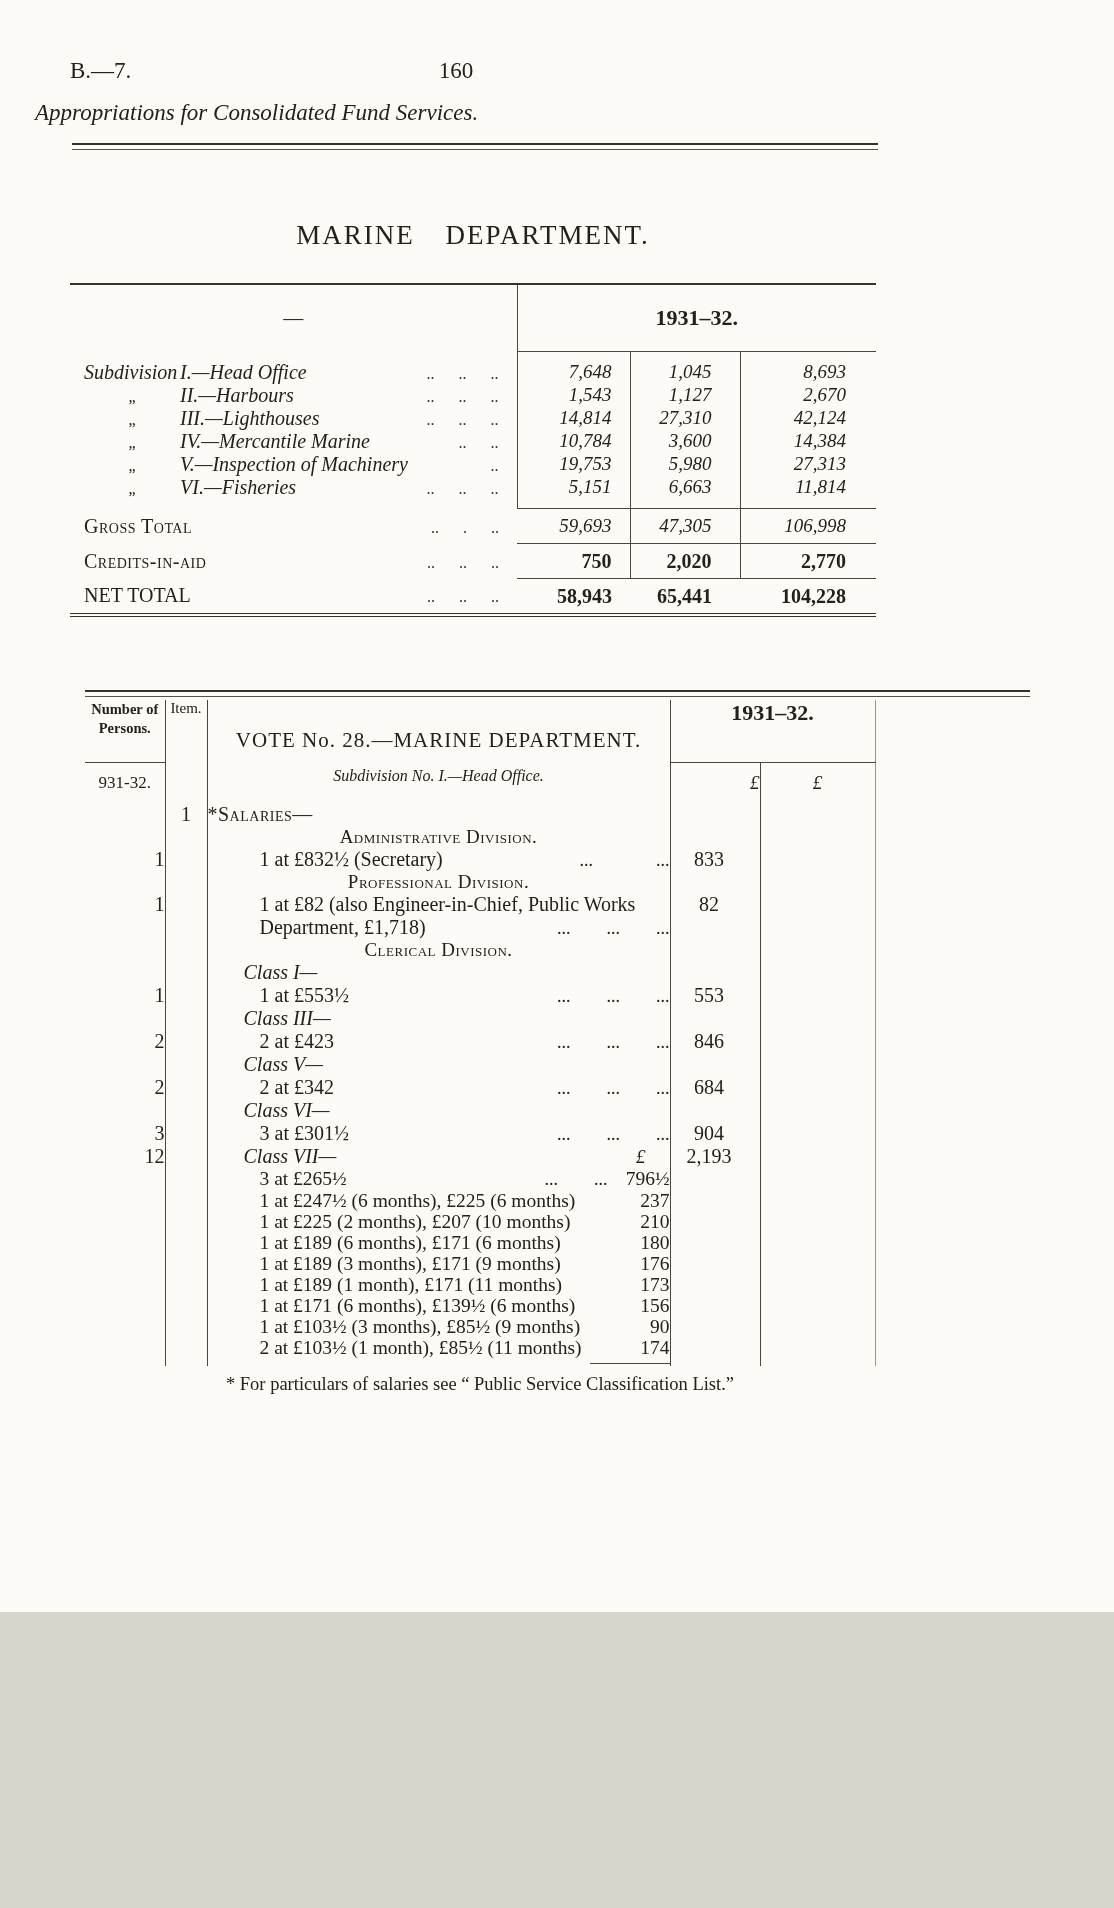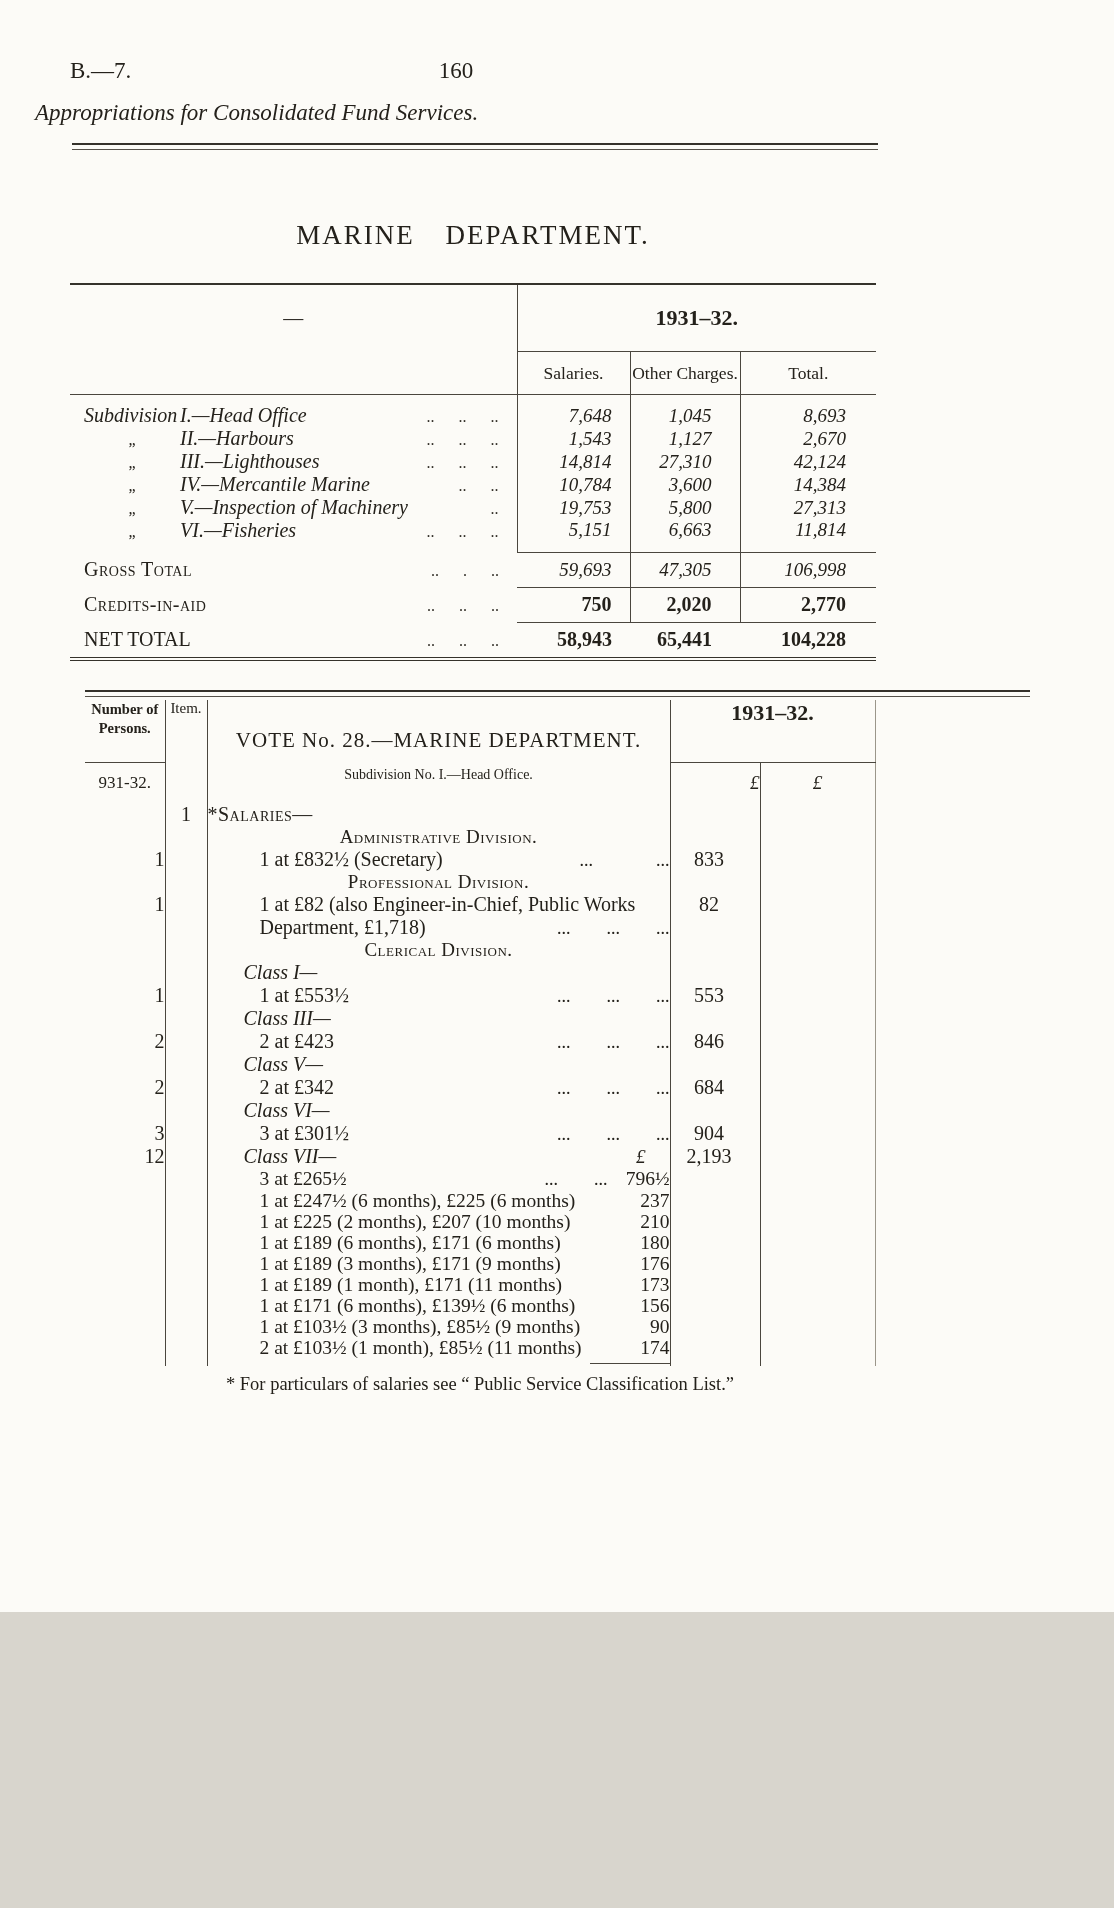--- a/index.html
+++ b/index.html
@@ -57,21 +57,21 @@
   .persons-hdr{border-bottom:1px solid #4a463e;text-align:center;font-size:14.5px;font-weight:700;
                line-height:1.3;vertical-align:middle;height:62px;padding:0 4px}
   .item-hdr{font-size:15px;text-align:center;padding-top:12px}
   .year-hdr{border-bottom:1px solid #4a463e;text-align:center;font-size:22px;font-weight:700;vertical-align:middle}
   .dh2 td{height:40px;vertical-align:middle}
   .persons-yr{text-align:center;font-size:17px}
   .pound-l{text-align:right;padding-right:16px;font-style:italic;font-size:19px}
   .pound-r{text-align:center;font-style:italic;font-size:19px}
   .main-hdr{padding:0 6px}
   .d-title{text-align:center;font-size:21px;letter-spacing:1px;margin-top:28px}
-  .d-sub{text-align:center;font-size:14px;margin-top:14px}
+  .d-sub{text-align:center;font-size:16px;font-style:italic;margin-top:14px}
 
   .c-persons{text-align:right;padding-right:16px}
   .c-item{text-align:center}
   .c-main{padding-left:10px;padding-right:7px}
   td.c-amt{text-align:center;padding-right:12px}
   .vbot{vertical-align:bottom}
 
   .sal-head{font-variant:small-caps;font-size:20px;letter-spacing:.5px}
   .div-head{text-align:center;font-variant:small-caps;font-size:19px;letter-spacing:.5px}
   .class-head{font-style:italic;font-size:20px;padding-left:36px}
@@ -110,26 +110,20 @@
         <col style="width:447px">
         <col style="width:113px">
         <col style="width:110px">
         <col style="width:136px">
       </colgroup>
     <tbody>
     <tr class="yr-row">
       <td class="dashcell">—</td>
       <td class="yrcell bl" colspan="3">1931–32.</td>
     </tr>
-    <tr class="colhdr-row">
-      <td></td>
-      <td class="colhdr bl">Salaries.</td>
-      <td class="colhdr bl">Other Charges.</td>
-      <td class="colhdr bl">Total.</td>
-    </tr>
 
     <tr class="sub-row sub-first">
       <td>
             <div class="subline">
         <span class="prefix">Subdivision</span>
         <span>I.—Head Office</span>
         <span class="leaders">..      ..      ..</span>
       </div>
           </td>
       <td class="num bl n1">7,648</td>
@@ -174,21 +168,21 @@
     </tr>
     <tr class="sub-row">
       <td>
             <div class="subline">
         <span class="prefix ditto">„</span>
         <span>V.—Inspection of Machinery</span>
         <span class="leaders">..</span>
       </div>
           </td>
       <td class="num bl n1">19,753</td>
-      <td class="num bl n2">5,800</td>
+      <td class="num bl n2">5,980</td>
       <td class="num bl n3">27,313</td>
     </tr>
     <tr class="sub-row sub-last">
       <td>
             <div class="subline">
         <span class="prefix ditto">„</span>
         <span>VI.—Fisheries</span>
         <span class="leaders">..      ..      ..</span>
       </div>
           </td>

